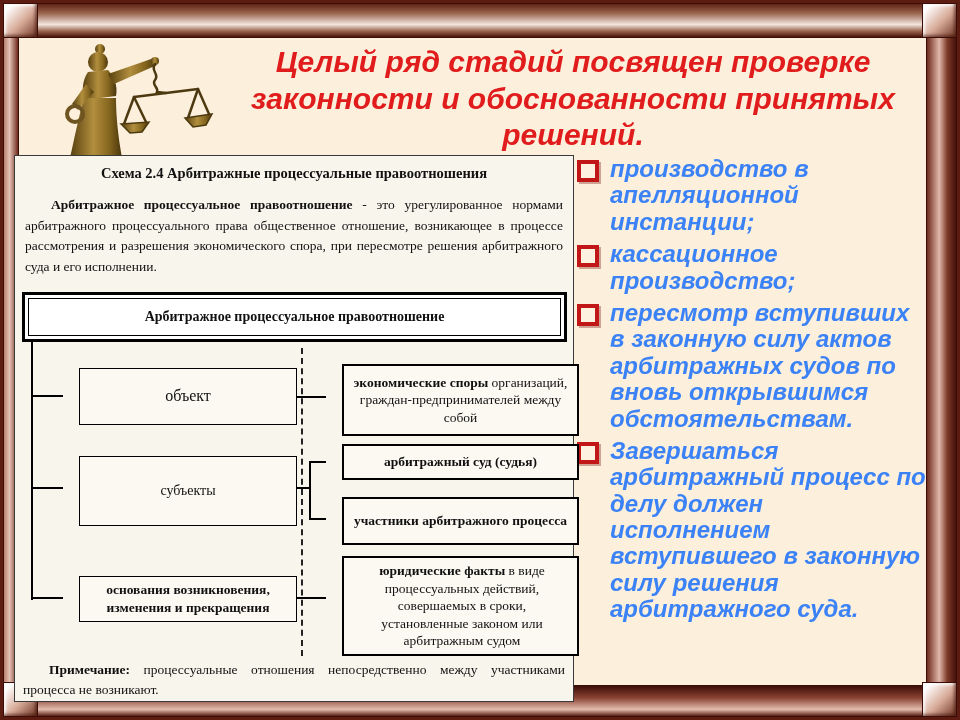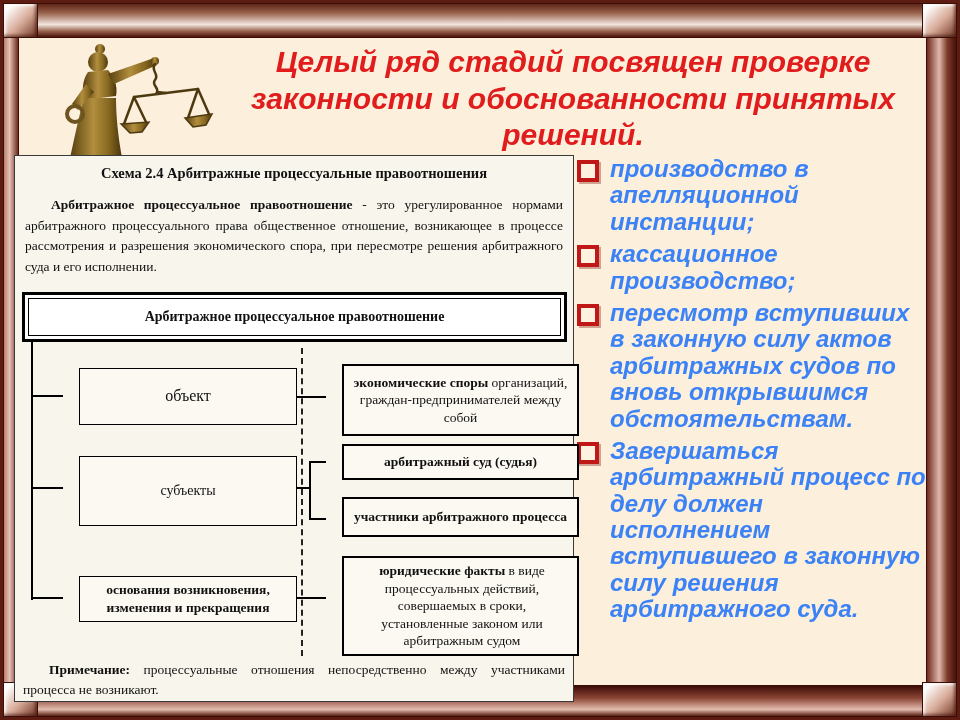--- a/index.html
+++ b/index.html
@@ -33,21 +33,21 @@
     font-weight:bold;font-size:14px;}
   .dbox{position:absolute;box-sizing:border-box;background:#fbf9f2;display:flex;align-items:center;justify-content:center;
     text-align:center;font-size:13.5px;line-height:1.3;padding:2px 6px;margin-left:16px;}
   .lb{border:1px solid #000;left:48px;width:218px;}
   .rb{border:2px solid #000;left:311px;width:237px;}
   .lbox1{top:212px;height:57px;font-size:16px;}
   .lbox2{top:300px;height:70px;font-size:14px;}
   .lbox3{top:420px;height:46px;font-weight:bold;}
   .rbox1{top:208px;height:72px;}
   .rbox2{top:288px;height:36px;font-weight:bold;}
-  .rbox3{top:341px;height:40px;font-weight:bold;}
+  .rbox3{top:341px;height:48px;font-weight:bold;}
   .rbox4{top:400px;height:100px;padding-left:9px;}
   .dbox b{font-weight:bold;}
   .cline{position:absolute;background:#000;}
   .spine{left:16px;top:186px;width:2px;height:258px;}
   .stub1{left:16px;top:239px;width:32px;height:2px;}
   .stub2{left:16px;top:331px;width:32px;height:2px;}
   .stub3{left:16px;top:441px;width:32px;height:2px;}
   .conn-eco{left:266px;top:240px;width:45px;height:2px;}
   .fork-h{left:266px;top:331px;width:30px;height:2px;}
   .fork-v{left:294px;top:305px;width:2px;height:59px;}

